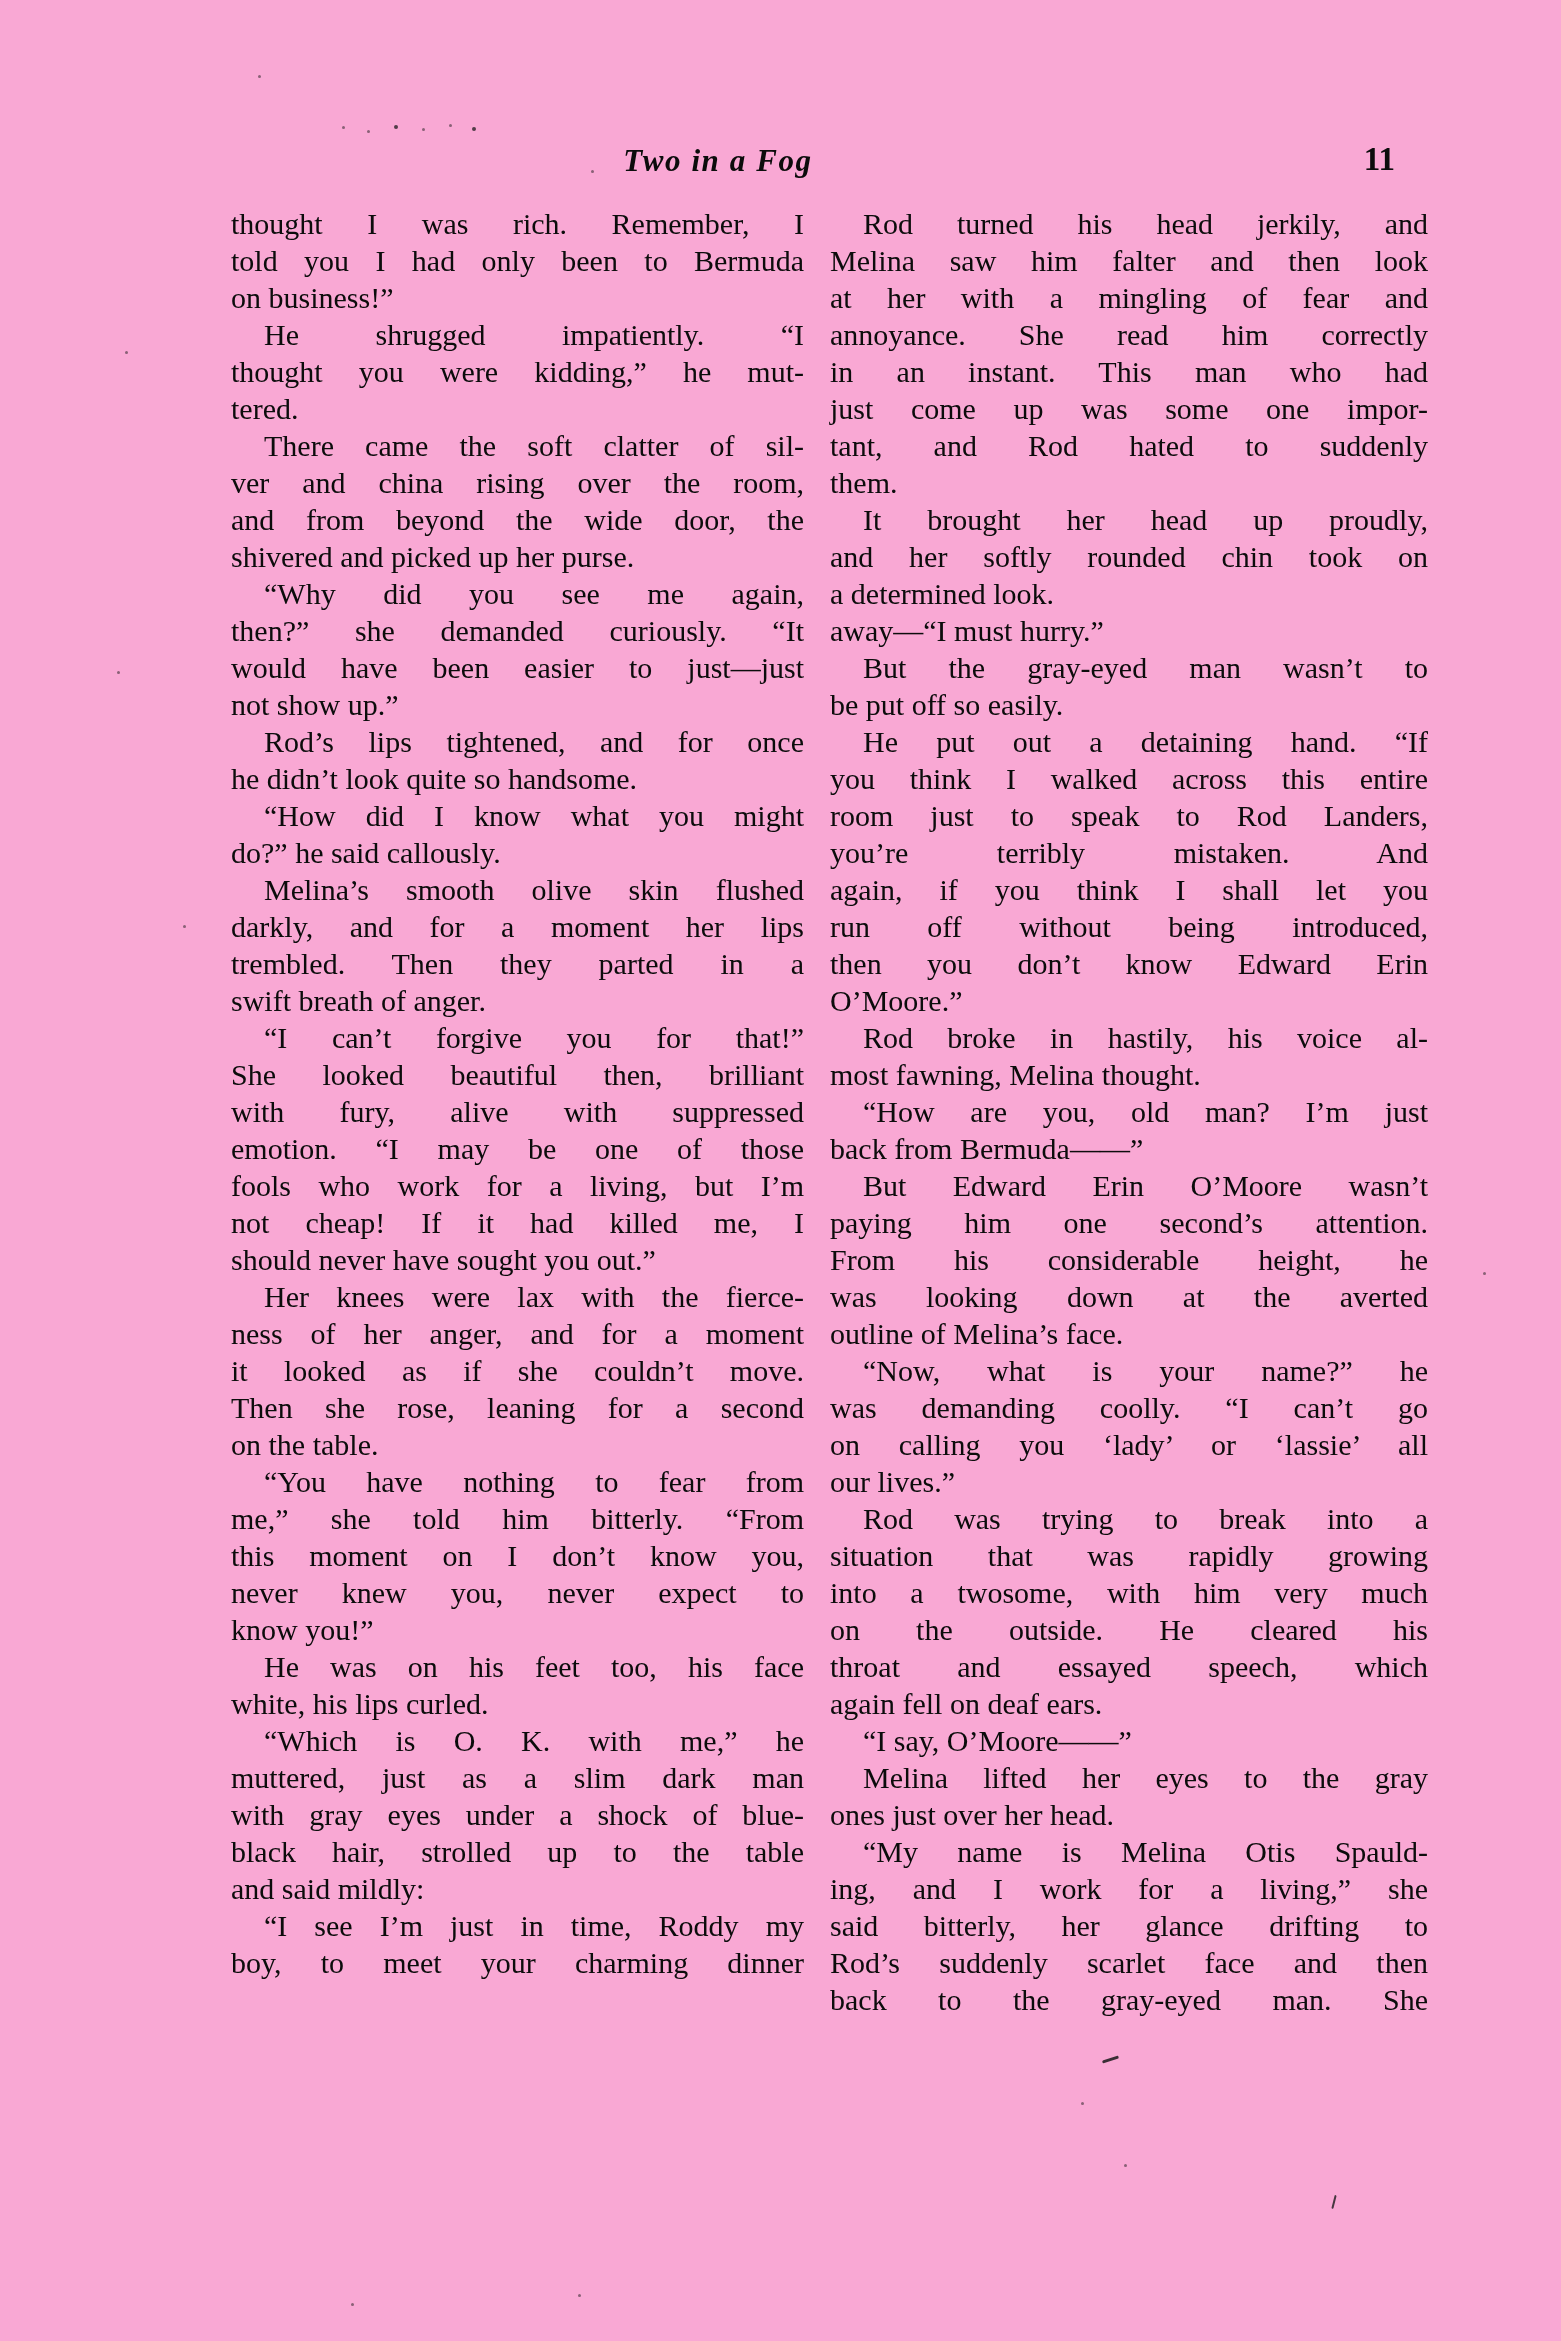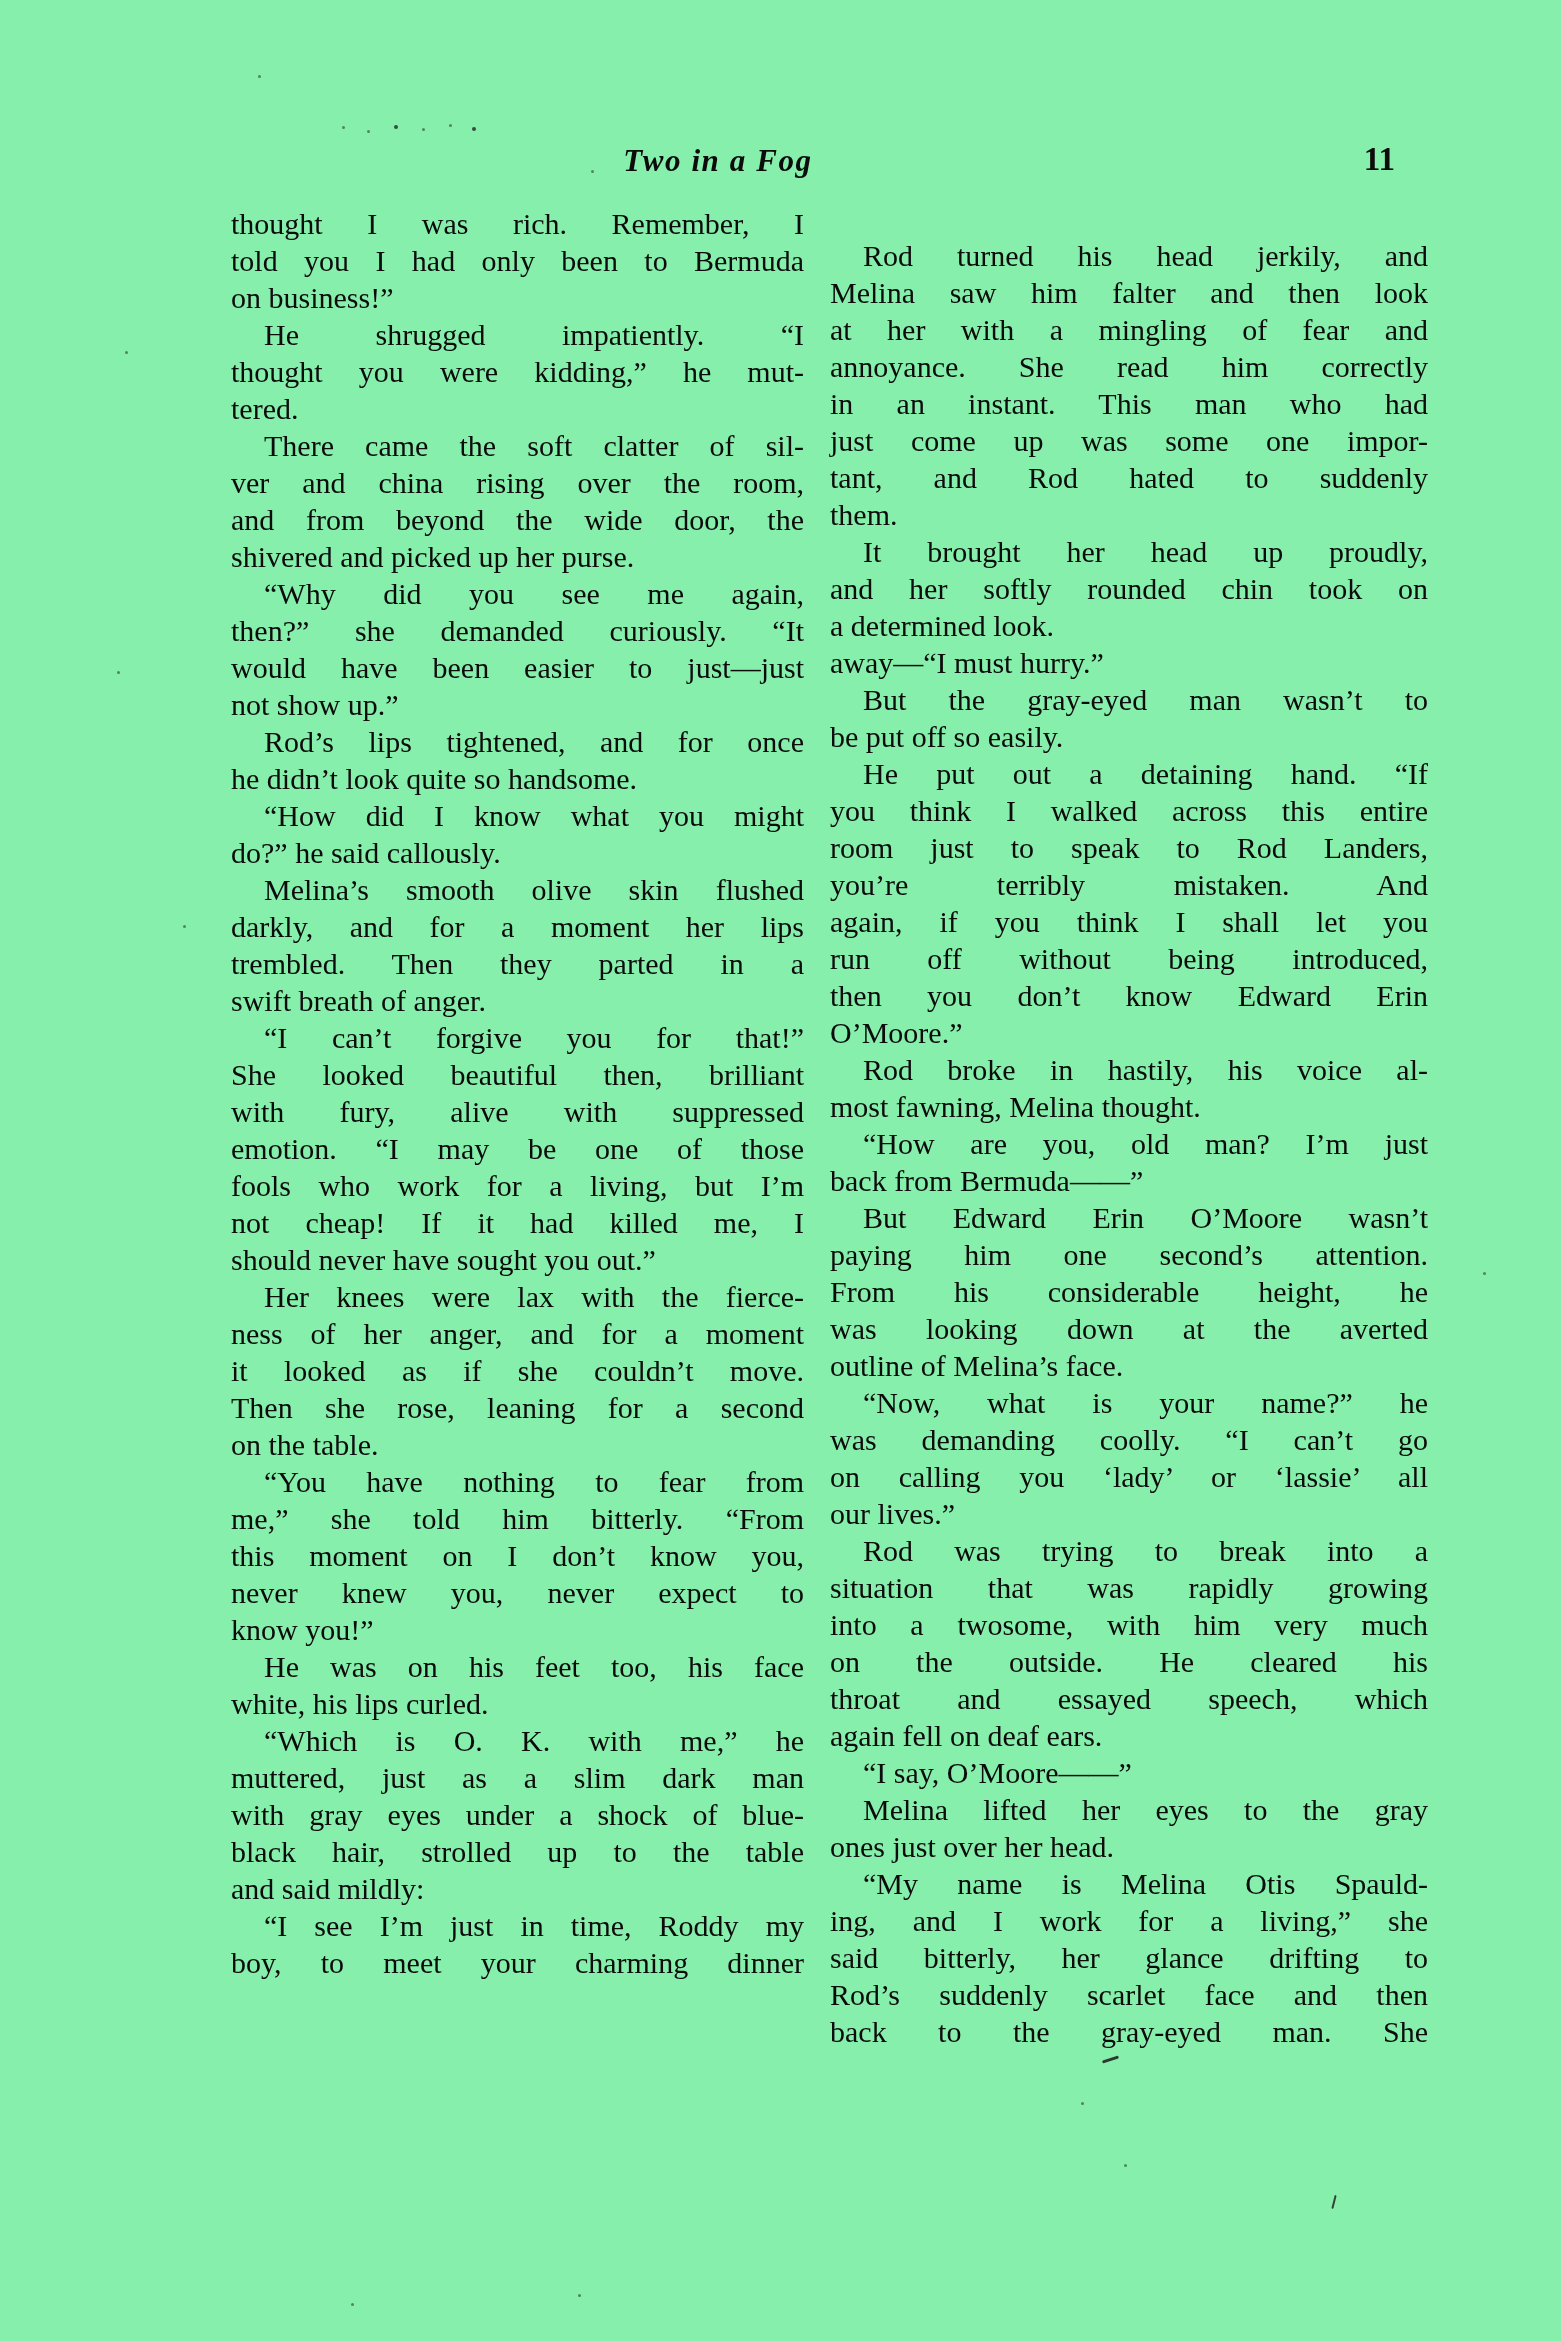--- a/index.html
+++ b/index.html
@@ -4,21 +4,21 @@
 <style>
   html,body{margin:0;padding:0;}
   body{
     width:1561px;height:2342px;
     background:#f4f4f2;
     font-family:"Liberation Serif", serif;
   }
   .page{
     position:relative;
     width:1561px;height:2342px;
-    background:#86efac;
+    background:#f9a8d4;
     color:#0c0c0c;
     overflow:hidden;
   }
   .running-head-title{
     position:absolute;
     left:445px;top:143px;width:546px;
     text-align:center;
     font-style:italic;
     font-weight:bold;
     font-size:31px;
@@ -28,21 +28,21 @@
     position:absolute;
     top:141px;right:166px;
     font-weight:bold;
     font-size:33px;
   }
   .col{
     position:absolute;
     top:205px;
   }
   .col-left{left:231px;width:573px;}
-  .col-right{left:830px;width:598px;margin-top:32px;}
+  .col-right{left:830px;width:598px;}
   .line{
     font-size:30px;
     line-height:37px;
     height:37px;
     white-space:nowrap;      
     white-space:normal;
     text-align:justify;
     text-align-last:justify;
     overflow:visible;
   }

